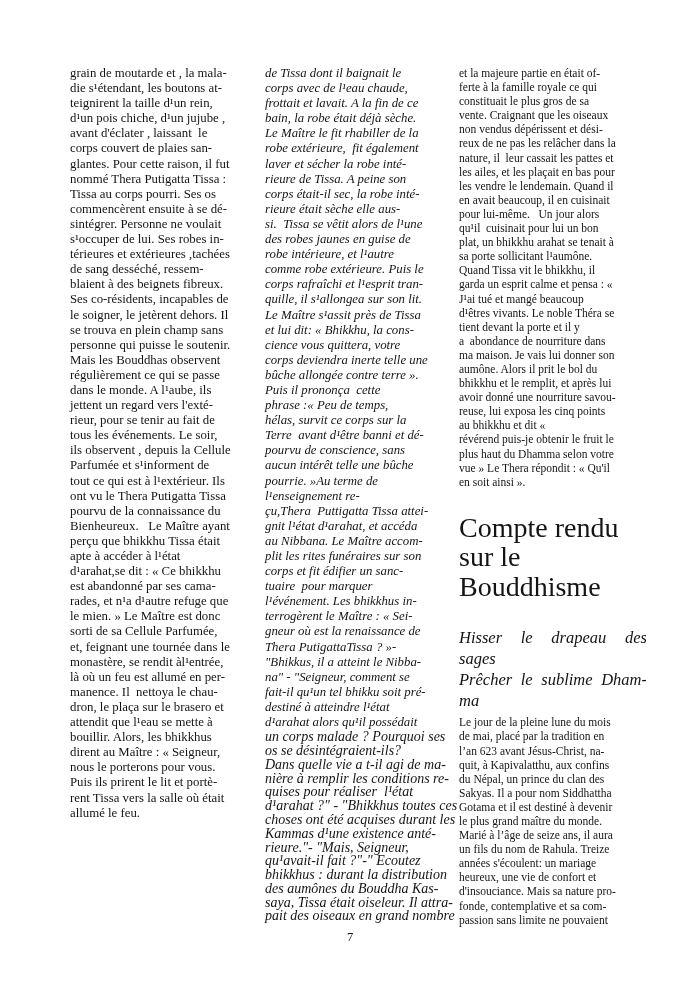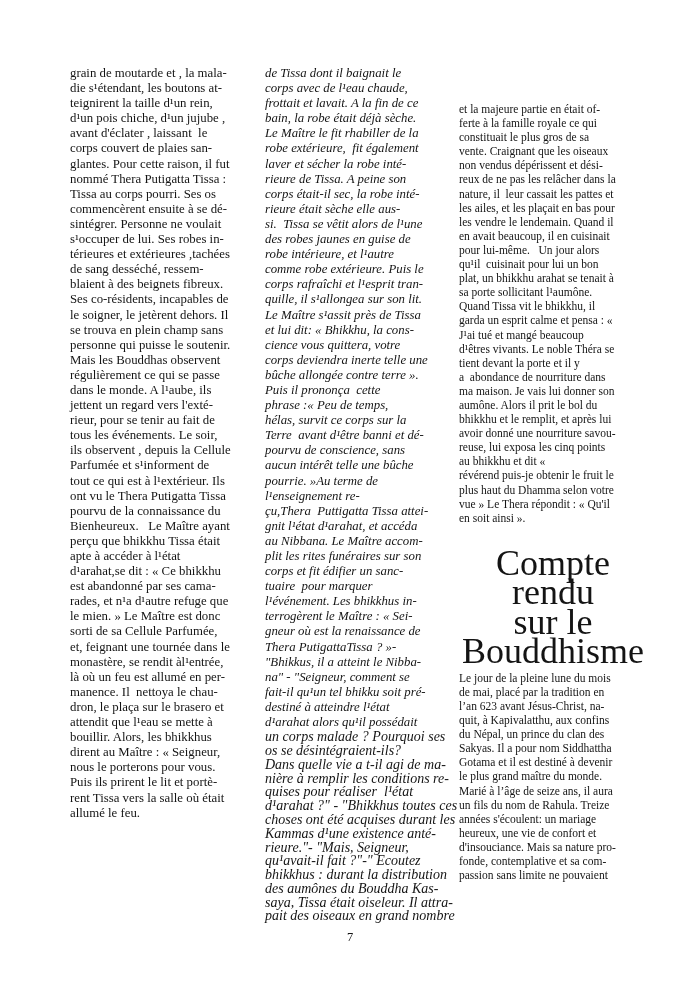--- a/index.html
+++ b/index.html
@@ -32,30 +32,29 @@
   }
   .txt-sm {
     white-space: pre;
     font-size: 14px;
     line-height: 13.8px;
   }
   .txt-sm3 {
     white-space: pre;
     font-size: 11.5px;
     line-height: 14.1px;
-    margin-top: 36px;
   }
   .para-gap {
     margin-top: 14px;
   }
   .article-heading {
     margin-top: 24px;
-    font-size: 36px;
+    font-size: 28px;
     line-height: 29.5px;
-    text-align: center;
+    text-align: left;
     white-space: pre-line;
   }
   .article-subtitle {
     margin-top: 26px;
     font-style: italic;
     font-size: 16.5px;
     line-height: 21px;
     white-space: pre-line;
     text-align: justify;
     text-align-last: justify;
@@ -219,20 +218,24 @@
 avoir donné une nourriture savou-
 reuse, lui exposa les cinq points
 au bhikkhu et dit «
 révérend puis-je obtenir le fruit le
 plus haut du Dhamma selon votre
 vue » Le Thera répondit : « Qu'il
 en soit ainsi ».</div>
     <div class="article-heading">Compte rendu
 sur le
 Bouddhisme</div>
+    <div class="article-subtitle">Hisser le drapeau des
+sages
+Prêcher le sublime Dham-
+ma</div>
     <div class="txt-sm3 article-body">Le jour de la pleine lune du mois
 de mai, placé par la tradition en
 l’an 623 avant Jésus-Christ, na-
 quit, à Kapivalatthu, aux confins
 du Népal, un prince du clan des
 Sakyas. Il a pour nom Siddhattha
 Gotama et il est destiné à devenir
 le plus grand maître du monde.
 Marié à l’âge de seize ans, il aura
 un fils du nom de Rahula. Treize

